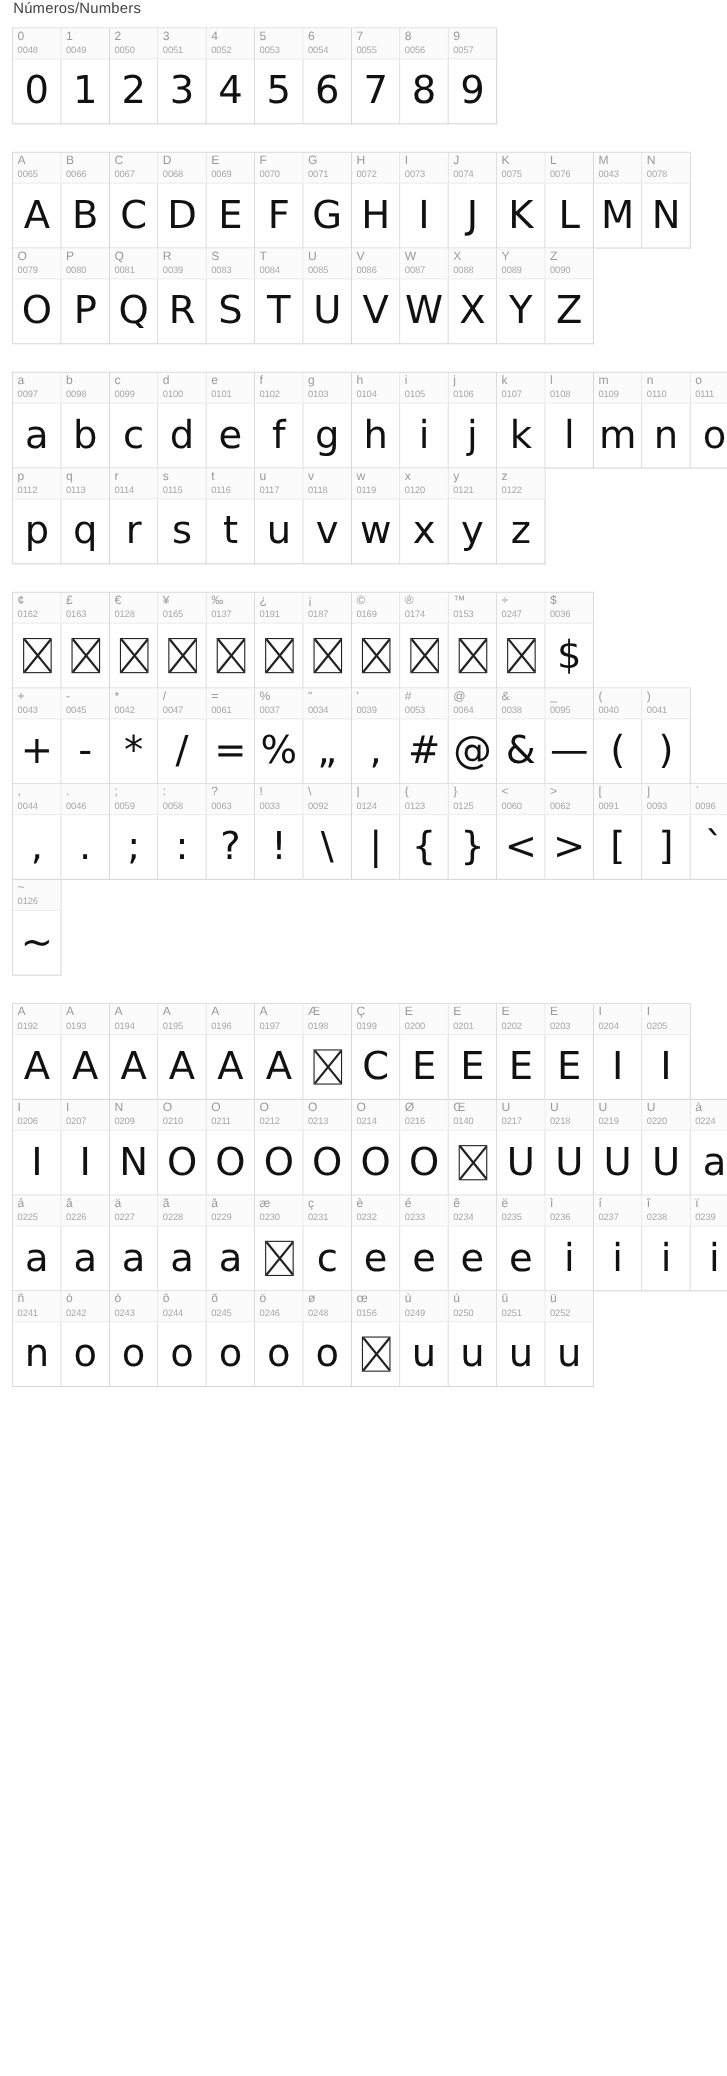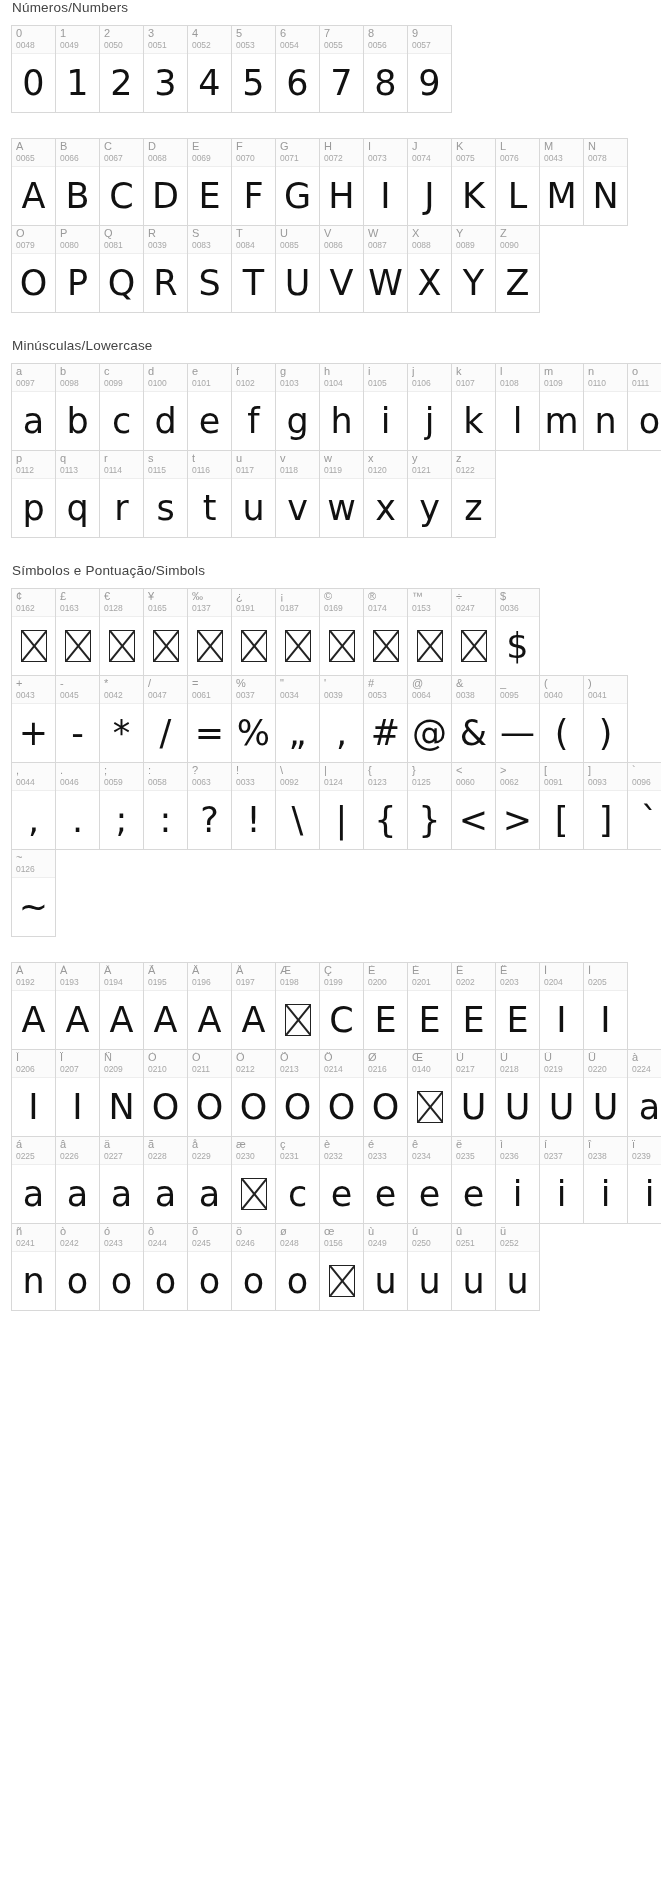--- a/index.html
+++ b/index.html
@@ -369,21 +369,20 @@
             <div class="cell-head">
               <span class="cell-char">Z</span>
               <span class="cell-code">0090</span>
             </div>
             <div class="cell-body">Z</div>
           </div>
         </div>
       </div>
     </div>
     <div class="section">
-      <div class="section-title">Minúsculas/Lowercase</div>
       <div class="rows">
         <div class="glyph-row">
           <div class="cell">
             <div class="cell-head">
               <span class="cell-char">a</span>
               <span class="cell-code">0097</span>
             </div>
             <div class="cell-body">a</div>
           </div>
           <div class="cell">
@@ -555,358 +554,357 @@
               <span class="cell-code">0121</span>
             </div>
             <div class="cell-body">y</div>
           </div>
           <div class="cell">
             <div class="cell-head">
               <span class="cell-char">z</span>
               <span class="cell-code">0122</span>
             </div>
             <div class="cell-body">z</div>
-          </div>
-        </div>
-      </div>
-    </div>
-    <div class="section">
-      <div class="section-title">Símbolos e Pontuação/Simbols</div>
-      <div class="rows">
-        <div class="glyph-row">
-          <div class="cell">
-            <div class="cell-head">
-              <span class="cell-char">¢</span>
-              <span class="cell-code">0162</span>
-            </div>
-            <div class="cell-body notdef">
-              <div class="notdef-box"></div>
-            </div>
-          </div>
-          <div class="cell">
-            <div class="cell-head">
-              <span class="cell-char">£</span>
-              <span class="cell-code">0163</span>
-            </div>
-            <div class="cell-body notdef">
-              <div class="notdef-box"></div>
-            </div>
-          </div>
-          <div class="cell">
-            <div class="cell-head">
-              <span class="cell-char">€</span>
-              <span class="cell-code">0128</span>
-            </div>
-            <div class="cell-body notdef">
-              <div class="notdef-box"></div>
-            </div>
-          </div>
-          <div class="cell">
-            <div class="cell-head">
-              <span class="cell-char">¥</span>
-              <span class="cell-code">0165</span>
-            </div>
-            <div class="cell-body notdef">
-              <div class="notdef-box"></div>
-            </div>
-          </div>
-          <div class="cell">
-            <div class="cell-head">
-              <span class="cell-char">‰</span>
-              <span class="cell-code">0137</span>
-            </div>
-            <div class="cell-body notdef">
-              <div class="notdef-box"></div>
-            </div>
-          </div>
-          <div class="cell">
-            <div class="cell-head">
-              <span class="cell-char">¿</span>
-              <span class="cell-code">0191</span>
-            </div>
-            <div class="cell-body notdef">
-              <div class="notdef-box"></div>
-            </div>
-          </div>
-          <div class="cell">
-            <div class="cell-head">
-              <span class="cell-char">¡</span>
-              <span class="cell-code">0187</span>
-            </div>
-            <div class="cell-body notdef">
-              <div class="notdef-box"></div>
-            </div>
-          </div>
-          <div class="cell">
-            <div class="cell-head">
-              <span class="cell-char">©</span>
-              <span class="cell-code">0169</span>
-            </div>
-            <div class="cell-body notdef">
-              <div class="notdef-box"></div>
-            </div>
-          </div>
-          <div class="cell">
-            <div class="cell-head">
-              <span class="cell-char">®</span>
-              <span class="cell-code">0174</span>
-            </div>
-            <div class="cell-body notdef">
-              <div class="notdef-box"></div>
-            </div>
-          </div>
-          <div class="cell">
-            <div class="cell-head">
-              <span class="cell-char">™</span>
-              <span class="cell-code">0153</span>
-            </div>
-            <div class="cell-body notdef">
-              <div class="notdef-box"></div>
-            </div>
-          </div>
-          <div class="cell">
-            <div class="cell-head">
-              <span class="cell-char">÷</span>
-              <span class="cell-code">0247</span>
-            </div>
-            <div class="cell-body notdef">
-              <div class="notdef-box"></div>
-            </div>
-          </div>
-          <div class="cell">
-            <div class="cell-head">
-              <span class="cell-char">$</span>
-              <span class="cell-code">0036</span>
-            </div>
-            <div class="cell-body">$</div>
-          </div>
-        </div>
-        <div class="glyph-row">
-          <div class="cell">
-            <div class="cell-head">
-              <span class="cell-char">+</span>
-              <span class="cell-code">0043</span>
-            </div>
-            <div class="cell-body">+</div>
-          </div>
-          <div class="cell">
-            <div class="cell-head">
-              <span class="cell-char">-</span>
-              <span class="cell-code">0045</span>
-            </div>
-            <div class="cell-body">-</div>
-          </div>
-          <div class="cell">
-            <div class="cell-head">
-              <span class="cell-char">*</span>
-              <span class="cell-code">0042</span>
-            </div>
-            <div class="cell-body">*</div>
-          </div>
-          <div class="cell">
-            <div class="cell-head">
-              <span class="cell-char">/</span>
-              <span class="cell-code">0047</span>
-            </div>
-            <div class="cell-body">/</div>
-          </div>
-          <div class="cell">
-            <div class="cell-head">
-              <span class="cell-char">=</span>
-              <span class="cell-code">0061</span>
-            </div>
-            <div class="cell-body">=</div>
-          </div>
-          <div class="cell">
-            <div class="cell-head">
-              <span class="cell-char">%</span>
-              <span class="cell-code">0037</span>
-            </div>
-            <div class="cell-body">%</div>
-          </div>
-          <div class="cell">
-            <div class="cell-head">
-              <span class="cell-char">"</span>
-              <span class="cell-code">0034</span>
-            </div>
-            <div class="cell-body">„</div>
-          </div>
-          <div class="cell">
-            <div class="cell-head">
-              <span class="cell-char">'</span>
-              <span class="cell-code">0039</span>
-            </div>
-            <div class="cell-body">,</div>
-          </div>
-          <div class="cell">
-            <div class="cell-head">
-              <span class="cell-char">#</span>
-              <span class="cell-code">0053</span>
-            </div>
-            <div class="cell-body">#</div>
-          </div>
-          <div class="cell">
-            <div class="cell-head">
-              <span class="cell-char">@</span>
-              <span class="cell-code">0064</span>
-            </div>
-            <div class="cell-body">@</div>
-          </div>
-          <div class="cell">
-            <div class="cell-head">
-              <span class="cell-char">&amp;</span>
-              <span class="cell-code">0038</span>
-            </div>
-            <div class="cell-body">&amp;</div>
-          </div>
-          <div class="cell">
-            <div class="cell-head">
-              <span class="cell-char">_</span>
-              <span class="cell-code">0095</span>
-            </div>
-            <div class="cell-body">—</div>
-          </div>
-          <div class="cell">
-            <div class="cell-head">
-              <span class="cell-char">(</span>
-              <span class="cell-code">0040</span>
-            </div>
-            <div class="cell-body">(</div>
-          </div>
-          <div class="cell">
-            <div class="cell-head">
-              <span class="cell-char">)</span>
-              <span class="cell-code">0041</span>
-            </div>
-            <div class="cell-body">)</div>
-          </div>
-        </div>
-        <div class="glyph-row">
-          <div class="cell">
-            <div class="cell-head">
-              <span class="cell-char">,</span>
-              <span class="cell-code">0044</span>
-            </div>
-            <div class="cell-body">,</div>
-          </div>
-          <div class="cell">
-            <div class="cell-head">
-              <span class="cell-char">.</span>
-              <span class="cell-code">0046</span>
-            </div>
-            <div class="cell-body">.</div>
-          </div>
-          <div class="cell">
-            <div class="cell-head">
-              <span class="cell-char">;</span>
-              <span class="cell-code">0059</span>
-            </div>
-            <div class="cell-body">;</div>
-          </div>
-          <div class="cell">
-            <div class="cell-head">
-              <span class="cell-char">:</span>
-              <span class="cell-code">0058</span>
-            </div>
-            <div class="cell-body">:</div>
-          </div>
-          <div class="cell">
-            <div class="cell-head">
-              <span class="cell-char">?</span>
-              <span class="cell-code">0063</span>
-            </div>
-            <div class="cell-body">?</div>
-          </div>
-          <div class="cell">
-            <div class="cell-head">
-              <span class="cell-char">!</span>
-              <span class="cell-code">0033</span>
-            </div>
-            <div class="cell-body">!</div>
-          </div>
-          <div class="cell">
-            <div class="cell-head">
-              <span class="cell-char">\</span>
-              <span class="cell-code">0092</span>
-            </div>
-            <div class="cell-body">\</div>
-          </div>
-          <div class="cell">
-            <div class="cell-head">
-              <span class="cell-char">|</span>
-              <span class="cell-code">0124</span>
-            </div>
-            <div class="cell-body">|</div>
-          </div>
-          <div class="cell">
-            <div class="cell-head">
-              <span class="cell-char">{</span>
-              <span class="cell-code">0123</span>
-            </div>
-            <div class="cell-body">{</div>
-          </div>
-          <div class="cell">
-            <div class="cell-head">
-              <span class="cell-char">}</span>
-              <span class="cell-code">0125</span>
-            </div>
-            <div class="cell-body">}</div>
-          </div>
-          <div class="cell">
-            <div class="cell-head">
-              <span class="cell-char">&lt;</span>
-              <span class="cell-code">0060</span>
-            </div>
-            <div class="cell-body">&lt;</div>
-          </div>
-          <div class="cell">
-            <div class="cell-head">
-              <span class="cell-char">&gt;</span>
-              <span class="cell-code">0062</span>
-            </div>
-            <div class="cell-body">&gt;</div>
-          </div>
-          <div class="cell">
-            <div class="cell-head">
-              <span class="cell-char">[</span>
-              <span class="cell-code">0091</span>
-            </div>
-            <div class="cell-body">[</div>
-          </div>
-          <div class="cell">
-            <div class="cell-head">
-              <span class="cell-char">]</span>
-              <span class="cell-code">0093</span>
-            </div>
-            <div class="cell-body">]</div>
-          </div>
-          <div class="cell">
-            <div class="cell-head">
-              <span class="cell-char">`</span>
-              <span class="cell-code">0096</span>
-            </div>
-            <div class="cell-body">`</div>
-          </div>
-        </div>
-        <div class="glyph-row">
-          <div class="cell">
-            <div class="cell-head">
-              <span class="cell-char">~</span>
-              <span class="cell-code">0126</span>
-            </div>
-            <div class="cell-body">~</div>
           </div>
         </div>
       </div>
     </div>
     <div class="section">
       <div class="rows">
         <div class="glyph-row">
           <div class="cell">
             <div class="cell-head">
+              <span class="cell-char">¢</span>
+              <span class="cell-code">0162</span>
+            </div>
+            <div class="cell-body notdef">
+              <div class="notdef-box"></div>
+            </div>
+          </div>
+          <div class="cell">
+            <div class="cell-head">
+              <span class="cell-char">£</span>
+              <span class="cell-code">0163</span>
+            </div>
+            <div class="cell-body notdef">
+              <div class="notdef-box"></div>
+            </div>
+          </div>
+          <div class="cell">
+            <div class="cell-head">
+              <span class="cell-char">€</span>
+              <span class="cell-code">0128</span>
+            </div>
+            <div class="cell-body notdef">
+              <div class="notdef-box"></div>
+            </div>
+          </div>
+          <div class="cell">
+            <div class="cell-head">
+              <span class="cell-char">¥</span>
+              <span class="cell-code">0165</span>
+            </div>
+            <div class="cell-body notdef">
+              <div class="notdef-box"></div>
+            </div>
+          </div>
+          <div class="cell">
+            <div class="cell-head">
+              <span class="cell-char">‰</span>
+              <span class="cell-code">0137</span>
+            </div>
+            <div class="cell-body notdef">
+              <div class="notdef-box"></div>
+            </div>
+          </div>
+          <div class="cell">
+            <div class="cell-head">
+              <span class="cell-char">¿</span>
+              <span class="cell-code">0191</span>
+            </div>
+            <div class="cell-body notdef">
+              <div class="notdef-box"></div>
+            </div>
+          </div>
+          <div class="cell">
+            <div class="cell-head">
+              <span class="cell-char">¡</span>
+              <span class="cell-code">0187</span>
+            </div>
+            <div class="cell-body notdef">
+              <div class="notdef-box"></div>
+            </div>
+          </div>
+          <div class="cell">
+            <div class="cell-head">
+              <span class="cell-char">©</span>
+              <span class="cell-code">0169</span>
+            </div>
+            <div class="cell-body notdef">
+              <div class="notdef-box"></div>
+            </div>
+          </div>
+          <div class="cell">
+            <div class="cell-head">
+              <span class="cell-char">®</span>
+              <span class="cell-code">0174</span>
+            </div>
+            <div class="cell-body notdef">
+              <div class="notdef-box"></div>
+            </div>
+          </div>
+          <div class="cell">
+            <div class="cell-head">
+              <span class="cell-char">™</span>
+              <span class="cell-code">0153</span>
+            </div>
+            <div class="cell-body notdef">
+              <div class="notdef-box"></div>
+            </div>
+          </div>
+          <div class="cell">
+            <div class="cell-head">
+              <span class="cell-char">÷</span>
+              <span class="cell-code">0247</span>
+            </div>
+            <div class="cell-body notdef">
+              <div class="notdef-box"></div>
+            </div>
+          </div>
+          <div class="cell">
+            <div class="cell-head">
+              <span class="cell-char">$</span>
+              <span class="cell-code">0036</span>
+            </div>
+            <div class="cell-body">$</div>
+          </div>
+        </div>
+        <div class="glyph-row">
+          <div class="cell">
+            <div class="cell-head">
+              <span class="cell-char">+</span>
+              <span class="cell-code">0043</span>
+            </div>
+            <div class="cell-body">+</div>
+          </div>
+          <div class="cell">
+            <div class="cell-head">
+              <span class="cell-char">-</span>
+              <span class="cell-code">0045</span>
+            </div>
+            <div class="cell-body">-</div>
+          </div>
+          <div class="cell">
+            <div class="cell-head">
+              <span class="cell-char">*</span>
+              <span class="cell-code">0042</span>
+            </div>
+            <div class="cell-body">*</div>
+          </div>
+          <div class="cell">
+            <div class="cell-head">
+              <span class="cell-char">/</span>
+              <span class="cell-code">0047</span>
+            </div>
+            <div class="cell-body">/</div>
+          </div>
+          <div class="cell">
+            <div class="cell-head">
+              <span class="cell-char">=</span>
+              <span class="cell-code">0061</span>
+            </div>
+            <div class="cell-body">=</div>
+          </div>
+          <div class="cell">
+            <div class="cell-head">
+              <span class="cell-char">%</span>
+              <span class="cell-code">0037</span>
+            </div>
+            <div class="cell-body">%</div>
+          </div>
+          <div class="cell">
+            <div class="cell-head">
+              <span class="cell-char">"</span>
+              <span class="cell-code">0034</span>
+            </div>
+            <div class="cell-body">„</div>
+          </div>
+          <div class="cell">
+            <div class="cell-head">
+              <span class="cell-char">'</span>
+              <span class="cell-code">0039</span>
+            </div>
+            <div class="cell-body">,</div>
+          </div>
+          <div class="cell">
+            <div class="cell-head">
+              <span class="cell-char">#</span>
+              <span class="cell-code">0053</span>
+            </div>
+            <div class="cell-body">#</div>
+          </div>
+          <div class="cell">
+            <div class="cell-head">
+              <span class="cell-char">@</span>
+              <span class="cell-code">0064</span>
+            </div>
+            <div class="cell-body">@</div>
+          </div>
+          <div class="cell">
+            <div class="cell-head">
+              <span class="cell-char">&amp;</span>
+              <span class="cell-code">0038</span>
+            </div>
+            <div class="cell-body">&amp;</div>
+          </div>
+          <div class="cell">
+            <div class="cell-head">
+              <span class="cell-char">_</span>
+              <span class="cell-code">0095</span>
+            </div>
+            <div class="cell-body">—</div>
+          </div>
+          <div class="cell">
+            <div class="cell-head">
+              <span class="cell-char">(</span>
+              <span class="cell-code">0040</span>
+            </div>
+            <div class="cell-body">(</div>
+          </div>
+          <div class="cell">
+            <div class="cell-head">
+              <span class="cell-char">)</span>
+              <span class="cell-code">0041</span>
+            </div>
+            <div class="cell-body">)</div>
+          </div>
+        </div>
+        <div class="glyph-row">
+          <div class="cell">
+            <div class="cell-head">
+              <span class="cell-char">,</span>
+              <span class="cell-code">0044</span>
+            </div>
+            <div class="cell-body">,</div>
+          </div>
+          <div class="cell">
+            <div class="cell-head">
+              <span class="cell-char">.</span>
+              <span class="cell-code">0046</span>
+            </div>
+            <div class="cell-body">.</div>
+          </div>
+          <div class="cell">
+            <div class="cell-head">
+              <span class="cell-char">;</span>
+              <span class="cell-code">0059</span>
+            </div>
+            <div class="cell-body">;</div>
+          </div>
+          <div class="cell">
+            <div class="cell-head">
+              <span class="cell-char">:</span>
+              <span class="cell-code">0058</span>
+            </div>
+            <div class="cell-body">:</div>
+          </div>
+          <div class="cell">
+            <div class="cell-head">
+              <span class="cell-char">?</span>
+              <span class="cell-code">0063</span>
+            </div>
+            <div class="cell-body">?</div>
+          </div>
+          <div class="cell">
+            <div class="cell-head">
+              <span class="cell-char">!</span>
+              <span class="cell-code">0033</span>
+            </div>
+            <div class="cell-body">!</div>
+          </div>
+          <div class="cell">
+            <div class="cell-head">
+              <span class="cell-char">\</span>
+              <span class="cell-code">0092</span>
+            </div>
+            <div class="cell-body">\</div>
+          </div>
+          <div class="cell">
+            <div class="cell-head">
+              <span class="cell-char">|</span>
+              <span class="cell-code">0124</span>
+            </div>
+            <div class="cell-body">|</div>
+          </div>
+          <div class="cell">
+            <div class="cell-head">
+              <span class="cell-char">{</span>
+              <span class="cell-code">0123</span>
+            </div>
+            <div class="cell-body">{</div>
+          </div>
+          <div class="cell">
+            <div class="cell-head">
+              <span class="cell-char">}</span>
+              <span class="cell-code">0125</span>
+            </div>
+            <div class="cell-body">}</div>
+          </div>
+          <div class="cell">
+            <div class="cell-head">
+              <span class="cell-char">&lt;</span>
+              <span class="cell-code">0060</span>
+            </div>
+            <div class="cell-body">&lt;</div>
+          </div>
+          <div class="cell">
+            <div class="cell-head">
+              <span class="cell-char">&gt;</span>
+              <span class="cell-code">0062</span>
+            </div>
+            <div class="cell-body">&gt;</div>
+          </div>
+          <div class="cell">
+            <div class="cell-head">
+              <span class="cell-char">[</span>
+              <span class="cell-code">0091</span>
+            </div>
+            <div class="cell-body">[</div>
+          </div>
+          <div class="cell">
+            <div class="cell-head">
+              <span class="cell-char">]</span>
+              <span class="cell-code">0093</span>
+            </div>
+            <div class="cell-body">]</div>
+          </div>
+          <div class="cell">
+            <div class="cell-head">
+              <span class="cell-char">`</span>
+              <span class="cell-code">0096</span>
+            </div>
+            <div class="cell-body">`</div>
+          </div>
+        </div>
+        <div class="glyph-row">
+          <div class="cell">
+            <div class="cell-head">
+              <span class="cell-char">~</span>
+              <span class="cell-code">0126</span>
+            </div>
+            <div class="cell-body">~</div>
+          </div>
+        </div>
+      </div>
+    </div>
+    <div class="section">
+      <div class="rows">
+        <div class="glyph-row">
+          <div class="cell">
+            <div class="cell-head">
               <span class="cell-char">À</span>
               <span class="cell-code">0192</span>
             </div>
             <div class="cell-body">A</div>
           </div>
           <div class="cell">
             <div class="cell-head">
               <span class="cell-char">Á</span>
               <span class="cell-code">0193</span>
             </div>

